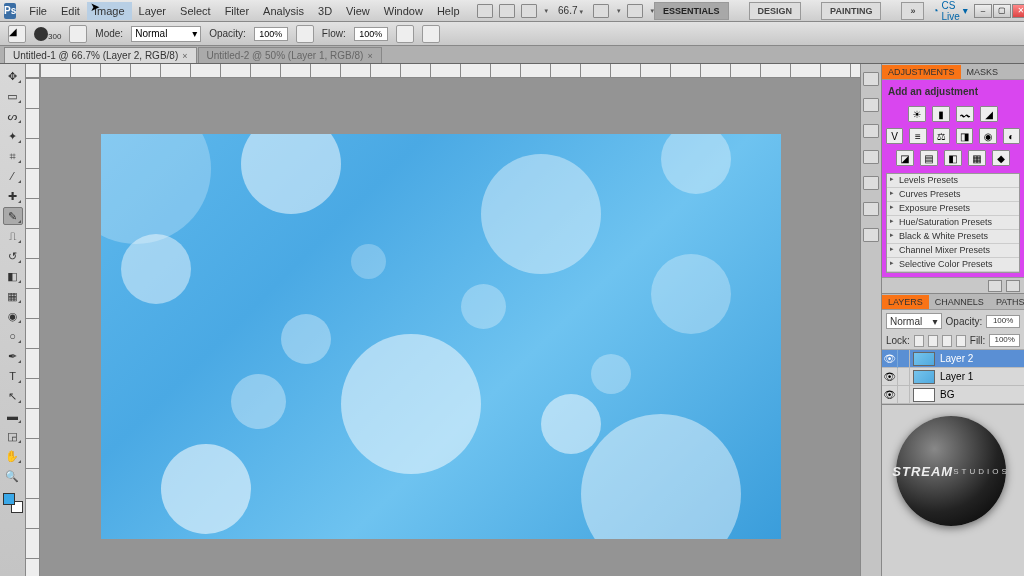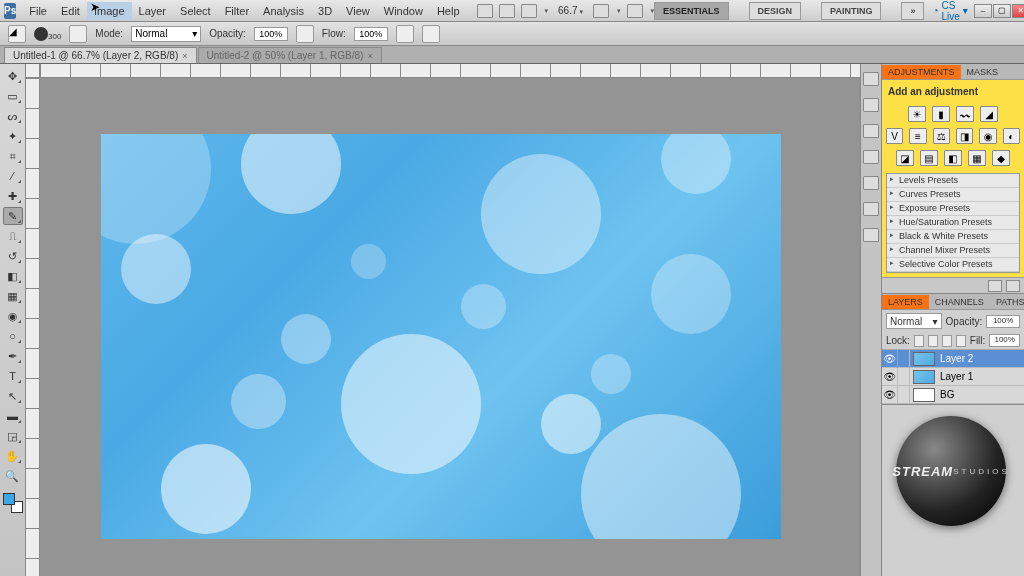--- a/index.html
+++ b/index.html
@@ -51,21 +51,21 @@
 .bokeh{position:absolute;border-radius:50%;background:rgba(255,255,255,0.35)}
 
 .midcol{width:22px;background:#c4c4c4;border-left:1px solid #888;border-right:1px solid #888;padding-top:8px;display:flex;flex-direction:column;align-items:center;gap:12px}
 .mid-ic{width:16px;height:14px;border:1px solid #888;background:#ddd;cursor:pointer;border-radius:1px}
 
 .rightcol{width:142px;background:#d0d0d0;display:flex;flex-direction:column}
 .panel{border-bottom:1px solid #888}
 .panel-tabs{height:16px;background:#b8b8b8;display:flex;align-items:center;border-bottom:1px solid #999}
 .ptab{padding:2px 6px;font-size:9px;color:#333;cursor:pointer}
 .ptab.active{background:#f97316;font-weight:normal}
-.panel-body{background:#fde047;padding:4px}
+.panel-body{background:#d946ef;padding:4px}
 .adj-title{font-size:10px;font-weight:bold;color:#333;padding:2px 0 6px 2px}
 .adj-row{display:flex;justify-content:center;gap:6px;padding:3px 0}
 .adj-ic{width:18px;height:16px;border:1px solid #888;background:#eee;cursor:pointer;border-radius:1px;display:flex;align-items:center;justify-content:center;font-size:10px}
 .preset-list{border:1px solid #999;background:#e8e8e8;margin-top:4px}
 .preset{height:14px;padding:1px 4px 1px 12px;font-size:9px;color:#333;border-bottom:1px solid #ccc;cursor:pointer;position:relative}
 .preset:before{content:"▸";position:absolute;left:3px;font-size:7px;color:#555}
 .panel-foot{height:16px;background:#c8c8c8;border-top:1px solid #999;display:flex;justify-content:flex-end;align-items:center;padding:0 4px;gap:4px}
 .pf-ic{width:14px;height:12px;border:1px solid #888;background:#ddd;cursor:pointer}
 
 .layers-opts{display:flex;align-items:center;padding:3px 4px;gap:4px;font-size:9px;color:#333}

